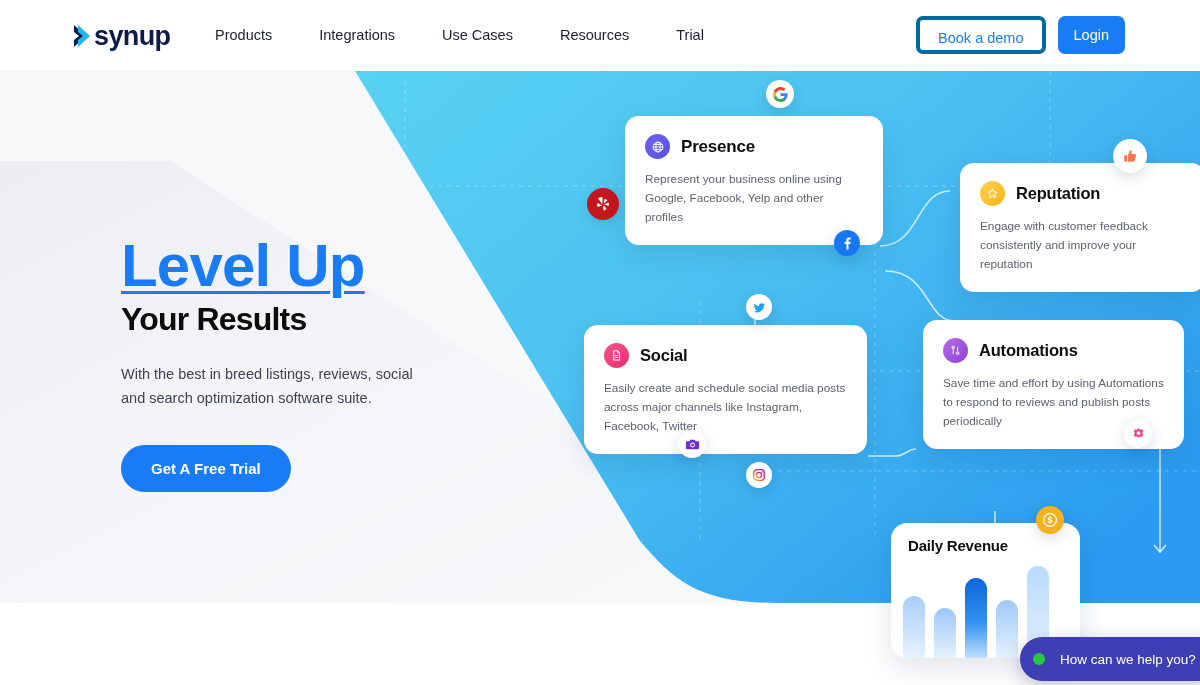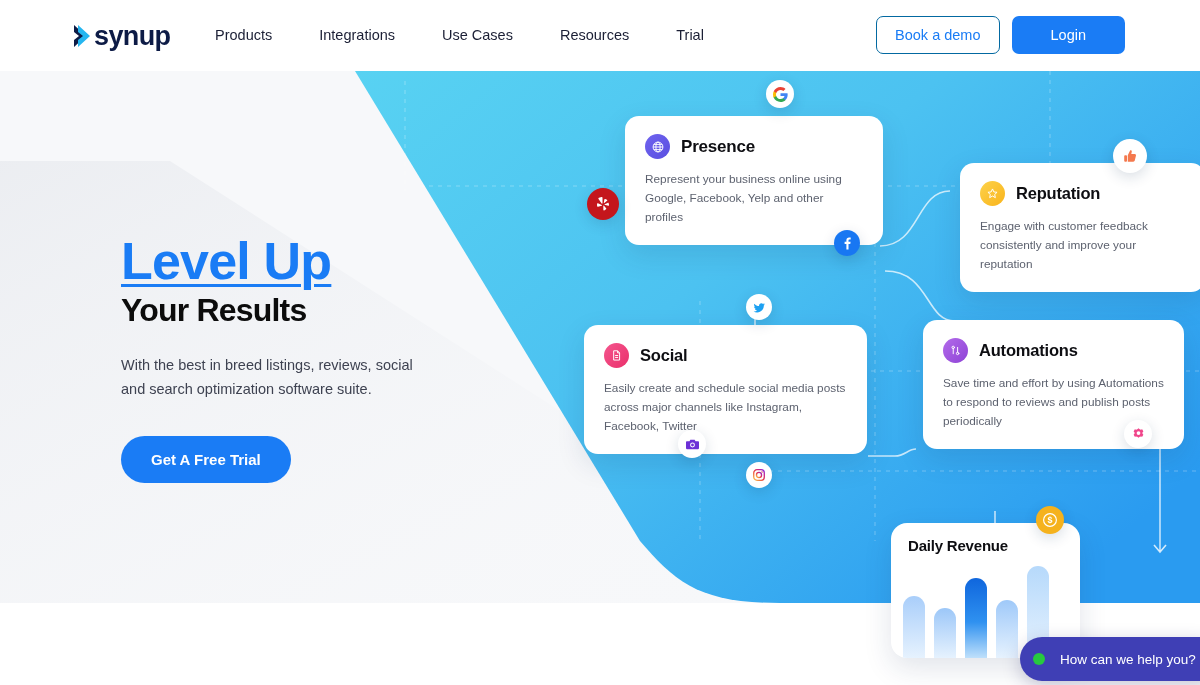--- a/index.html
+++ b/index.html
@@ -25,44 +25,44 @@
     letter-spacing: -0.6px; line-height: 1;
   }
   .nav { position: absolute; left: 215px; top: 0; height: 71px; display: flex; align-items: center; gap: 16px; }
   .nav a {
     font-size: 14.5px; color: #1b1f35; text-decoration: none;
     padding: 0 31px 0 0; white-space: nowrap; line-height: 71px;
   }
   .nav a:first-child { }
   .header-actions { position: absolute; right: 75px; top: 16px; display: flex; align-items: center; gap: 12px; }
   .btn-demo {
-    border: 1px solid #0369a1; color: #1a7cf5; background: #fff;
+    border: 4px solid #0369a1; color: #1a7cf5; background: #fff;
     font-size: 14.5px; border-radius: 7px; padding: 0 18px; height: 38px;
     line-height: 36px; cursor: pointer; white-space: nowrap;
     font-family: "Liberation Sans", sans-serif;
   }
   .btn-login {
     border: none; color: #fff; background: #1a7cf5;
-    font-size: 14.5px; border-radius: 7px; padding: 0 39px; height: 38px;
+    font-size: 14.5px; border-radius: 7px; padding: 0 16px; height: 38px;
     line-height: 38px; cursor: pointer; white-space: nowrap;
     font-family: "Liberation Sans", sans-serif;
   }
 
   
   .hero-bg { position: absolute; top: 71px; left: 0; width: 1200px; height: 614px; overflow: hidden; }
   .grey-panel {
     position: absolute; top: 0; left: 0; width: 1200px; height: 532px;
     background: #f7f8fa;
   }
   .blue-shape { position: absolute; top: 0; left: 0; width: 1200px; height: 532px; }
 
   
   .hero-copy { position: absolute; left: 121px; top: 232px; width: 340px; z-index: 20; }
   .hero-line1 {
-    font-size: 52px; font-weight: 700; color: #1a7cf5;
+    font-size: 60px; font-weight: 700; color: #1a7cf5;
     letter-spacing: -0.8px; line-height: 1.12;
     text-decoration: underline; text-decoration-thickness: 3px; text-underline-offset: 5px;
   }
   .hero-line2 {
     font-size: 32px; font-weight: 700; color: #0c0c0c;
     letter-spacing: -0.8px; line-height: 1.18; margin-top: 2px;
   }
   .hero-sub {
     margin-top: 24px; font-size: 14.5px; color: #3e4251; line-height: 1.65; width: 300px;
   }

